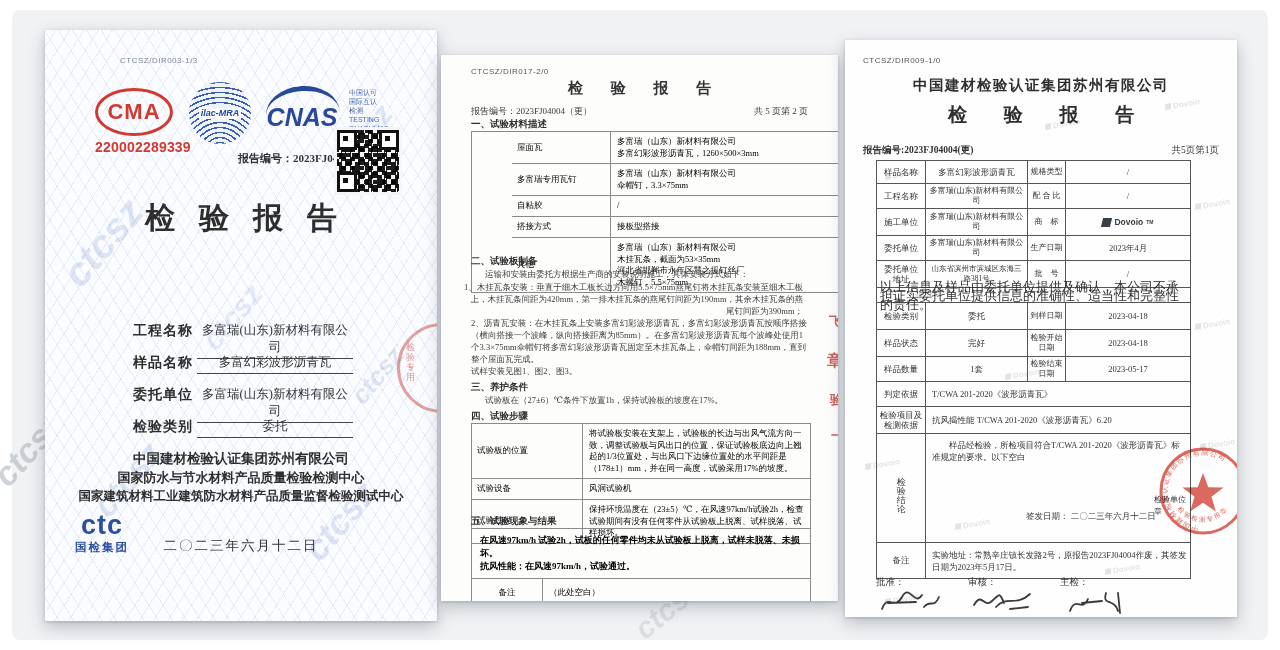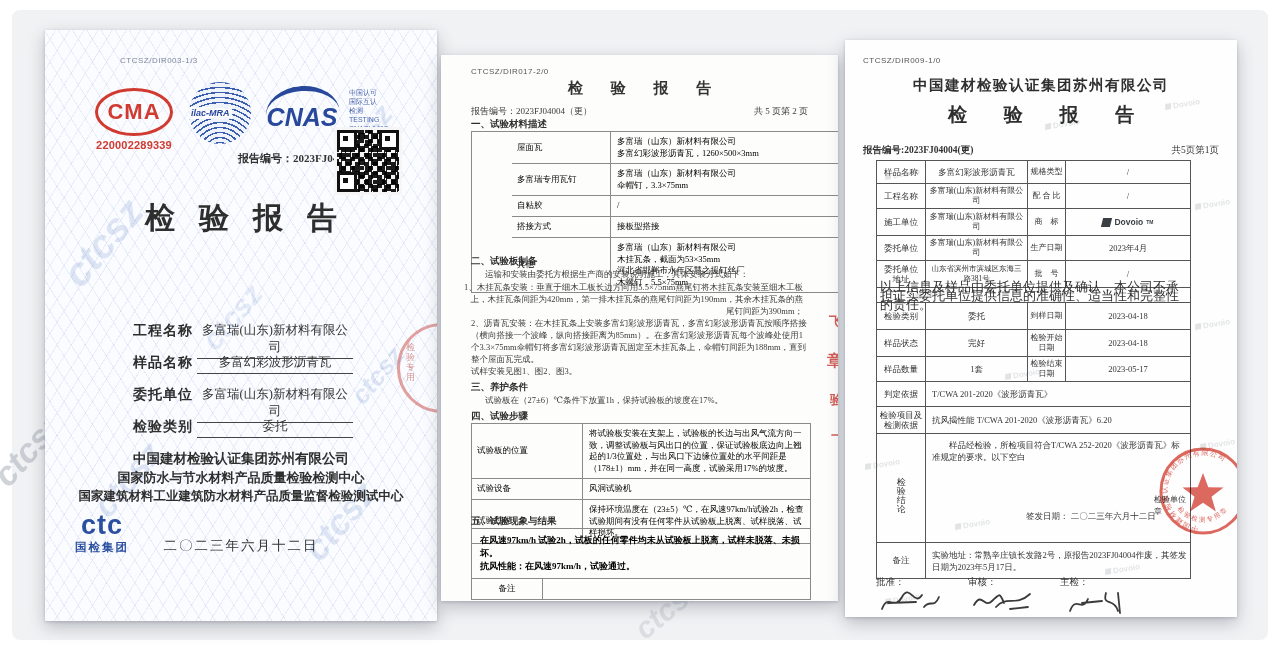--- a/index.html
+++ b/index.html
@@ -11,24 +11,24 @@
   .preline{white-space:pre-line;}
   
   #cover{left:45px;top:30px;width:392px;height:591px;background:
     repeating-linear-gradient(58deg,rgba(110,140,205,.13) 0 1px,transparent 1px 12px),
     repeating-linear-gradient(-58deg,rgba(110,140,205,.13) 0 1px,transparent 1px 12px),#fbfcff;}
   .cwm{position:absolute;color:rgba(70,110,190,.16);font-style:italic;font-weight:bold;font-family:"Liberation Sans",sans-serif;}
   .doccode{font-size:8px;color:#7d8699;letter-spacing:.5px;font-family:"Liberation Sans",sans-serif;}
   .cma{left:50px;top:58px;width:78px;text-align:center;}
   .cma .ring{width:72px;height:42px;border:3px solid #d03a30;border-radius:50%;margin:0 auto;display:flex;align-items:center;justify-content:center;
     color:#d03a30;font-weight:900;font-size:22px;font-family:"Liberation Sans",sans-serif;letter-spacing:1px;}
-  .cma .num{color:#d03a30;font-weight:bold;font-size:11px;margin-top:3px;font-family:"Liberation Sans",sans-serif;letter-spacing:.2px;}
+  .cma .num{color:#d03a30;font-weight:bold;font-size:14px;margin-top:3px;font-family:"Liberation Sans",sans-serif;letter-spacing:.2px;}
   .ilac{left:144px;top:52px;width:62px;height:62px;border-radius:50%;
     background:repeating-radial-gradient(circle at 50% 115%, #3a5db0 0 1.5px, #eef2fb 1.5px 5px);
-    display:flex;align-items:center;}
+    display:flex;align-items:center;justify-content:center;}
   .ilac .band{background:rgba(255,255,255,.92);color:#27489b;font-weight:900;font-style:italic;
     font-size:9px;padding:1px 2px;font-family:"Liberation Sans",sans-serif;}
   .cnas{left:214px;top:56px;width:86px;text-align:center;}
   .cnas .swoosh{width:74px;height:26px;border-top:5px solid #27489b;border-radius:50% 50% 0 0/90% 90% 0 0;
     margin:0 auto -14px auto;transform:rotate(-4deg);}
   .cnas .word{color:#27489b;font-weight:900;font-style:italic;font-size:25px;font-family:"Liberation Sans",sans-serif;letter-spacing:0px;}
   .cnasside{left:304px;top:58px;width:60px;color:#4a66ad;font-size:7px;line-height:9px;font-family:"Liberation Sans",sans-serif;}
   .repno1{left:128px;top:121px;width:200px;font-size:11px;font-weight:bold;color:#333;text-align:right;}
   .qr{left:292px;top:100px;width:62px;height:62px;background:
      repeating-conic-gradient(#1b1b1b 0% 25%, #f4f4f4 0% 50%) 0 0/ 9px 9px,
@@ -231,20 +231,21 @@
     </div>
 
     <div class="abs sech" style="left:30px;top:460px;">五、试验现象与结果</div>
     <div class="abs t1" style="top:473px;">
       <div class="t1row">
         <div class="t1v preline" style="font-size:9px;font-weight:bold;line-height:13px;padding:5px 8px;">在风速97km/h 试验2h，试板的任何零件均未从试验板上脱离，试样未脱落、未损坏。
 抗风性能：在风速97km/h，试验通过。</div>
       </div>
       <div class="t1row">
         <div class="t1l" style="width:60px;justify-content:center;">备注</div>
+        <div class="t1v" style="padding:8px 6px;">（此处空白）</div>
       </div>
     </div>
 
     <div class="abs redge" style="left:388px;top:258px;">飞</div>
     <div class="abs redge" style="left:386px;top:296px;font-size:16px;">章</div>
     <div class="abs redge" style="left:389px;top:336px;">验</div>
     <div class="abs redge" style="left:390px;top:372px;">一</div>
   </div>
 
   <div class="page" id="p3">
@@ -331,21 +332,21 @@
         <div class="c cmerge">T/CWA 201-2020《波形沥青瓦》</div>
       </div>
       <div class="p3row" style="height:26px;">
         <div class="c c1 bl preline">检验项目及
 检测依据</div>
         <div class="c cmerge">抗风揭性能  T/CWA 201-2020《波形沥青瓦》6.20</div>
       </div>
       <div class="p3row" style="height:108px;">
         <div class="c c1 bl vlab">检验结论</div>
         <div class="concl">
-          <div class="ind">样品经检验，所检项目符合T/CWA 252-2020《波形沥青瓦》标准规定的要求。以下空白</div>
+          <div class="ind">样品经检验，所检项目符合T/CWA 201-2020《波形沥青瓦》标准规定的要求。以下空白</div>
           <div class="sealLab">检验单位章</div>
           <div class="issue">签发日期：  二〇二三年六月十二日</div>
           <div class="stampWrap">
             <svg width="90" height="90" viewBox="0 0 90 90">
               <defs>
                 <path id="arcT" d="M 45 81 A 36 36 0 1 1 45.01 81"></path>
                 <path id="arcB" d="M 17 58 A 31 31 0 0 0 73 58"></path>
               </defs>
               <circle cx="45" cy="45" r="42" fill="none" stroke="#d23b2f" stroke-width="3" opacity=".85"></circle>
               <polygon points="45,27 50.3,41.2 65.5,41.6 53.5,50.8 57.8,65.4 45,56.8 32.2,65.4 36.5,50.8 24.5,41.6 39.7,41.2" fill="#d23b2f" opacity=".85"></polygon>

